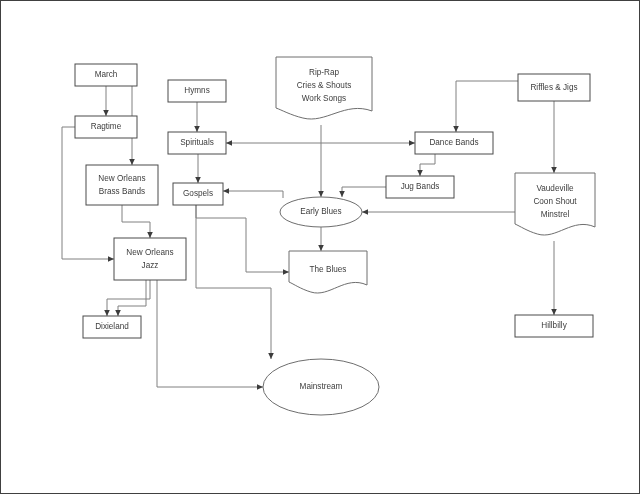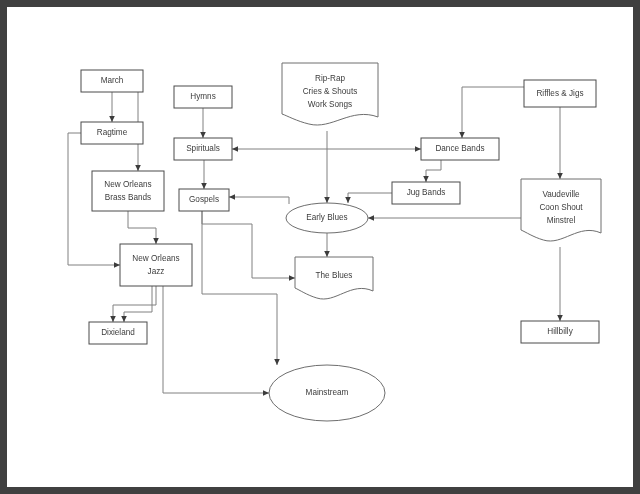--- a/index.html
+++ b/index.html
@@ -6,21 +6,21 @@
     margin: 0;
     padding: 0;
     background: #ffffff;
   }
   #canvas {
     position: relative;
     width: 640px;
     height: 494px;
     background: #ffffff;
     box-sizing: border-box;
-    border: 7px solid #404040;
+    border: 1px solid #404040;
     font-family: "Liberation Sans", sans-serif;
   }
   svg#diagram {
     position: absolute;
     left: 0;
     top: 0;
     width: 640px;
     height: 494px;
   }
   .node-shape {

